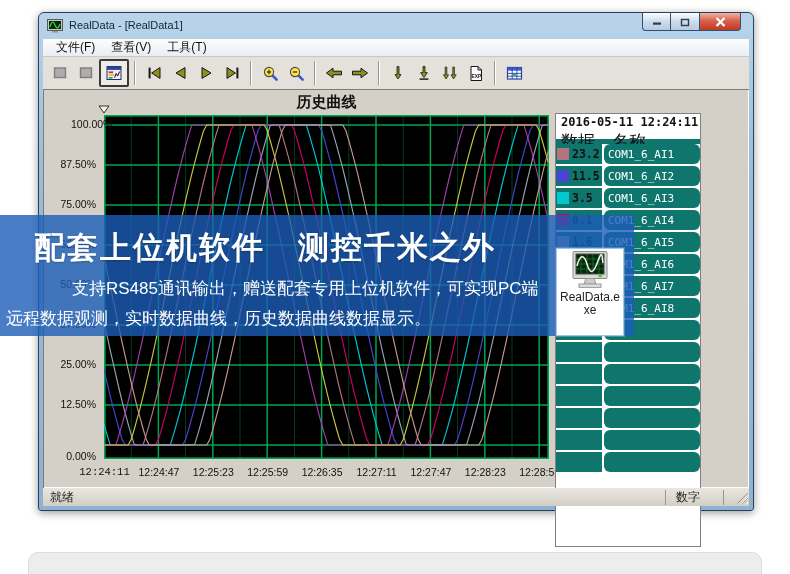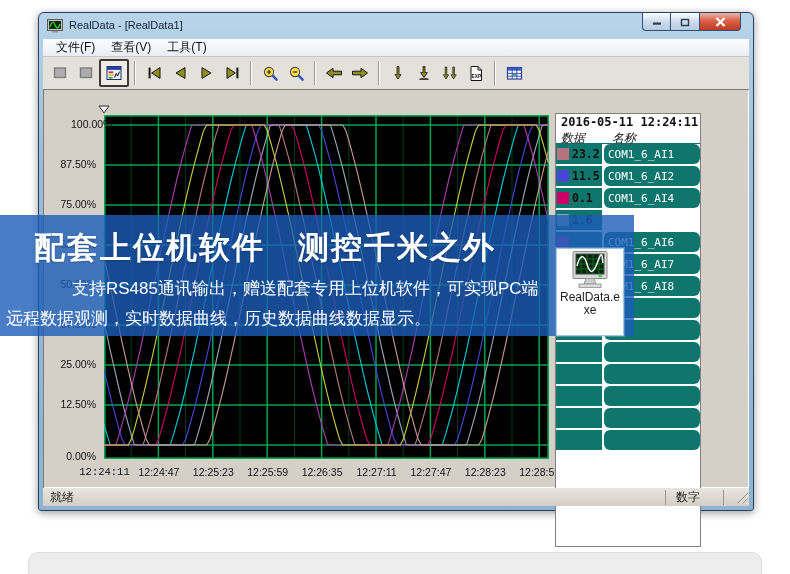--- a/index.html
+++ b/index.html
@@ -49,21 +49,21 @@
     font-size:15px;font-weight:bold;color:#111;}
   .plot{position:absolute;left:61px;top:26px;width:445px;height:344px;background:#000;}
   .marker{position:absolute;left:55px;top:16px;}
   .ytick{position:absolute;right:4px;width:53px;text-align:right;font-size:10.5px;color:#111;height:13px;}
   .y-wrap{position:absolute;left:0;top:0;width:57px;height:100%;}
   .xtick{position:absolute;top:377px;width:55px;text-align:center;font-size:10.5px;color:#111;}
   
   .panel{position:absolute;left:512px;top:24px;width:146px;height:434px;
     background:#fff;border:1px solid #808080;}
   .p-ts{height:16px;font:bold 12px "DejaVu Sans Mono",monospace;color:#111;padding:1px 0 0 5px;}
-  .p-cols{height:14px;display:flex;font-size:12px;color:#111;border-bottom:1px solid #0f766e;font-style:italic;}
+  .p-cols{height:14px;display:flex;font-size:17px;color:#111;border-bottom:5px solid #0f766e;}
   .p-col1{width:50px;padding-left:5px;}
   .p-col2{padding-left:6px;}
   .prow{height:20px;margin-bottom:2px;display:flex;}
   .pcell{background:#0f766e;height:20px;display:flex;align-items:center;}
   .pcell.val{width:46px;margin-right:2px;font:bold 11.5px "DejaVu Sans Mono",monospace;color:#111;}
   .pcell.name{flex:1;font:11px "DejaVu Sans Mono",monospace;color:#fff;padding-left:4px;border-radius:6px;}
   .swatch{width:12px;height:12px;margin:0 3px 0 1px;flex:0 0 auto;}
   
   .overlay{position:absolute;left:0;top:215px;width:634px;height:121px;
     background:rgba(27,94,184,0.80);color:#fff;}
@@ -221,20 +221,21 @@
           <svg width="17" height="16" viewBox="0 0 17 16">
             <rect x="1.5" y="2.5" width="14" height="11.5" fill="#fff" stroke="#2b3f9e" stroke-width="1.2"></rect>
             <rect x="1.5" y="2.5" width="14" height="3.2" fill="#3a62c8"></rect>
             <path d="M6.2,2.5 v11.5 M10.9,2.5 v11.5 M1.5,8.4 h14 M1.5,11.2 h14" stroke="#2b3f9e" stroke-width="0.9"></path>
             <rect x="6.8" y="8.9" width="3.5" height="1.8" fill="#2aa0a0"></rect>
             </svg>
         </div>
       </div>
 
       <div class="client">
+        <div class="chart-title">历史曲线</div>
 
         <svg class="marker" width="12" height="9" viewBox="0 0 12 9">
           <polygon points="1,1 11,1 6,8" fill="#f2f2f2" stroke="#333"></polygon>
         </svg>
 
         <svg id="plot" class="plot" viewBox="0 0 445 344" preserveAspectRatio="none">
             <line x1="0" y1="0" x2="0" y2="344" stroke="#00a550" stroke-width="1.5" opacity="1"></line>
             <line x1="27.2" y1="0" x2="27.2" y2="344" stroke="#00a550" stroke-width="0.7" opacity="0.55"></line>
             <line x1="54.4" y1="0" x2="54.4" y2="344" stroke="#00a550" stroke-width="1.5" opacity="1"></line>
             <line x1="81.6" y1="0" x2="81.6" y2="344" stroke="#00a550" stroke-width="0.7" opacity="0.55"></line>
@@ -310,30 +311,38 @@
               </div>
               <div class="prow">
                 <div class="pcell val">
                   <span class="swatch" style="background: rgb(70, 70, 210);"></span>
                   <span>11.5</span>
                 </div>
                 <div class="pcell name">COM1_6_AI2</div>
               </div>
               <div class="prow">
                 <div class="pcell val">
+                  <span class="swatch" style="background: rgb(0, 200, 210);"></span>
+                  <span>3.5</span>
+                </div>
+                <div class="pcell name">COM1_6_AI3</div>
+              </div>
+              <div class="prow">
+                <div class="pcell val">
                   <span class="swatch" style="background: rgb(204, 0, 102);"></span>
                   <span>0.1</span>
                 </div>
                 <div class="pcell name">COM1_6_AI4</div>
               </div>
               <div class="prow">
                 <div class="pcell val">
                   <span class="swatch" style="background: rgb(154, 164, 174);"></span>
                   <span>1.6</span>
                 </div>
+                <div class="pcell name">COM1_6_AI5</div>
               </div>
               <div class="prow">
                 <div class="pcell val">
                   <span class="swatch" style="background: rgb(168, 60, 172);"></span>
                   <span></span>
                 </div>
                 <div class="pcell name">COM1_6_AI6</div>
               </div>
               <div class="prow">
                 <div class="pcell val">

